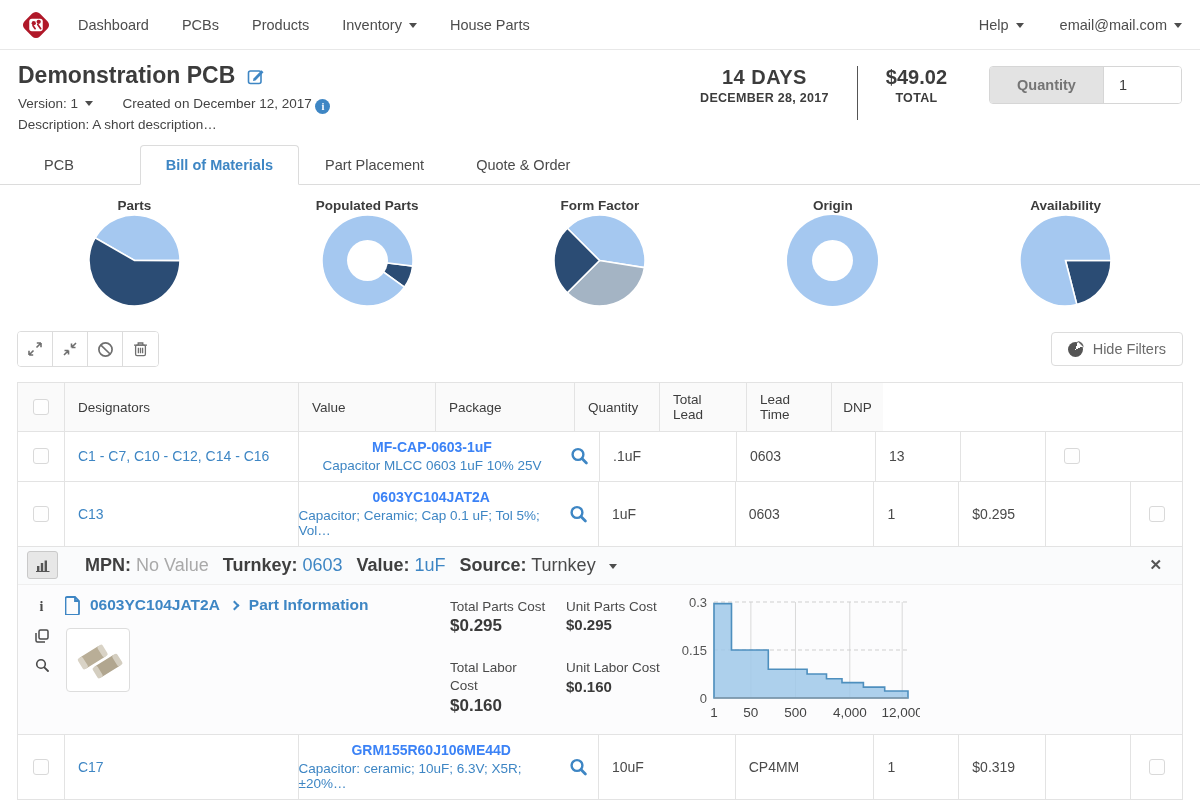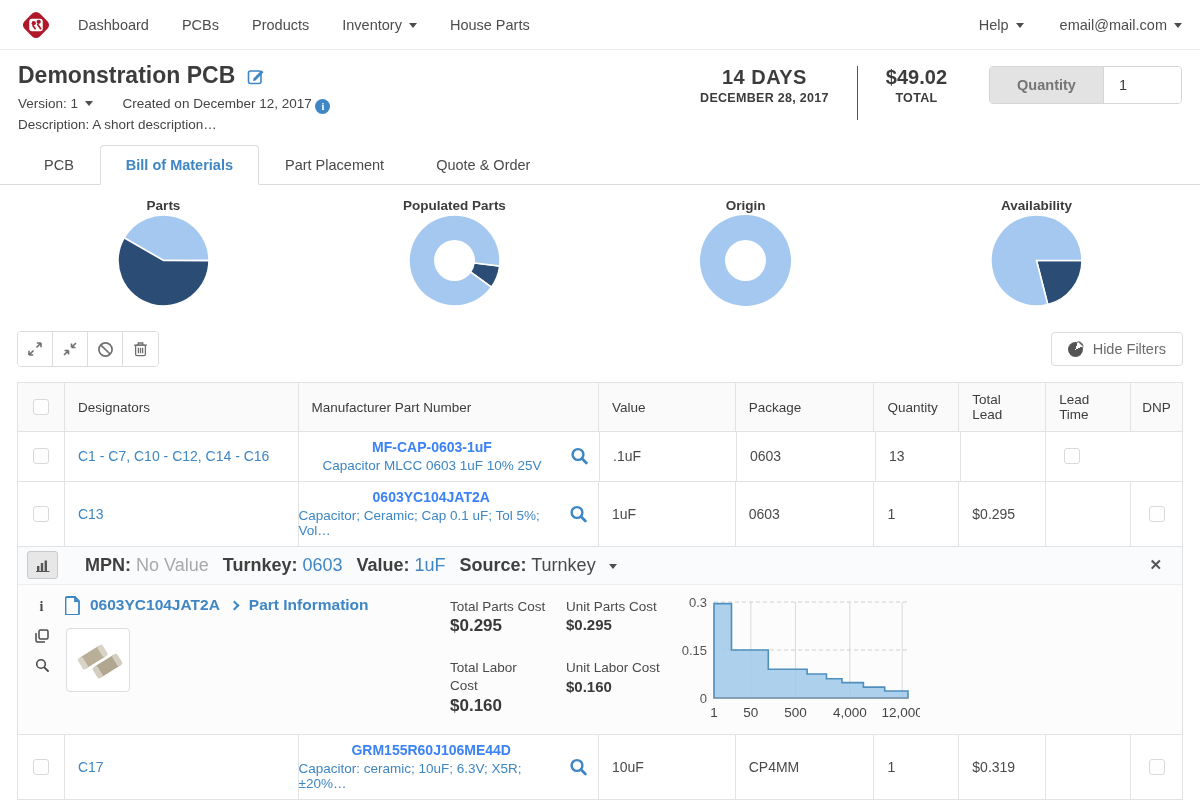--- a/index.html
+++ b/index.html
@@ -40,21 +40,21 @@
   .qty-label { background:#e3e3e3; color:#757575; font-weight:bold; display:flex;
                align-items:center; justify-content:center; flex:1; font-size:14.5px; }
   .qty-input { width:78px; border:none; outline:none; border-left:1px solid #d6d6d6;
                padding-left:15px; font-size:14.5px; color:#3c3c3c; font-family:inherit; }
 
   
   .tabs { display:flex; margin-top:13px; padding:0 18px; border-bottom:1px solid #dcdcdc; }
   .tab { padding:11px 25px; font-size:14.5px; color:#4a4a4a; cursor:pointer;
          border:1px solid transparent; margin-bottom:-1px; }
   .tab.active { color:#3e86c4; font-weight:bold; background:#fff;
-         border:1px solid #dcdcdc; border-bottom:1px solid #fff; border-radius:4px 4px 0 0; }
+         border:1px solid #dcdcdc; border-bottom:1px solid #fff; border-radius:4px 4px 0 0;margin-left:40px; }
 
   
   .charts { display:flex; padding:13px 18px 0; }
   .chart-col { flex:1; display:flex; flex-direction:column; align-items:center; }
   .chart-title { font-size:13.5px; font-weight:bold; color:#3c3c3c; }
   svg.pie { width:95px; height:95px; cursor:pointer; }
 
   
   .toolbar { display:flex; align-items:center; justify-content:space-between;
              padding:23px 17px 0; }
@@ -204,20 +204,28 @@
   </div>
   <div class="chart-col">
     <div class="chart-title">Populated Parts</div>
     <svg class="pie" viewBox="0 0 96 96">
         <path d="M48,48 L93.66,53.61 A46,46 0 0 1 85.31,74.91 Z" fill="#2b4c74" stroke="#fff" stroke-width="1.6"></path>
         <path d="M48,48 L85.31,74.91 A46,46 0 1 1 93.66,53.61 Z" fill="#a5c8f0" stroke="#fff" stroke-width="1.6"></path>
         <circle cx="48" cy="48" r="20.7" fill="#fff"></circle>
       </svg>
   </div>
   <div class="chart-col">
+    <div class="chart-title">Form Factor</div>
+    <svg class="pie" viewBox="0 0 96 96">
+        <path d="M48,48 L15.47,15.47 A46,46 0 0 1 93.43,55.20 Z" fill="#a5c8f0" stroke="#fff" stroke-width="1.6"></path>
+        <path d="M48,48 L93.43,55.20 A46,46 0 0 1 15.47,80.53 Z" fill="#a4b4c4" stroke="#fff" stroke-width="1.6"></path>
+        <path d="M48,48 L15.47,80.53 A46,46 0 0 1 15.47,15.47 Z" fill="#2b4c74" stroke="#fff" stroke-width="1.6"></path>
+      </svg>
+  </div>
+  <div class="chart-col">
     <div class="chart-title">Origin</div>
     <svg class="pie" viewBox="0 0 96 96">
         <circle cx="48" cy="48" r="46" fill="#a5c8f0"></circle>
         <circle cx="48" cy="48" r="20.7" fill="#fff"></circle>
       </svg>
   </div>
   <div class="chart-col">
     <div class="chart-title">Availability</div>
     <svg class="pie" viewBox="0 0 96 96">
         <path d="M48,48 L94.00,48.00 A46,46 0 0 1 59.44,92.55 Z" fill="#2b4c74" stroke="#fff" stroke-width="1.6"></path>
@@ -269,21 +277,20 @@
   </button>
 </div>
 
 <div class="table">
 
   <div class="trow thead">
     <div class="tcell c-check">
         <span class="checkbox"></span>
       </div>
     <div class="tcell c-desig">Designators</div>
-    <div class="tcell c-mpn">Manufacturer Part Number</div>
     <div class="tcell c-value">Value</div>
     <div class="tcell c-pkg">Package</div>
     <div class="tcell c-qty">Quantity</div>
     <div class="tcell c-cost">Total Lead</div>
     <div class="tcell c-lead">Lead Time</div>
     <div class="tcell c-dnp">DNP</div>
   </div>
 
   <div class="trow">
     <div class="tcell c-check">

